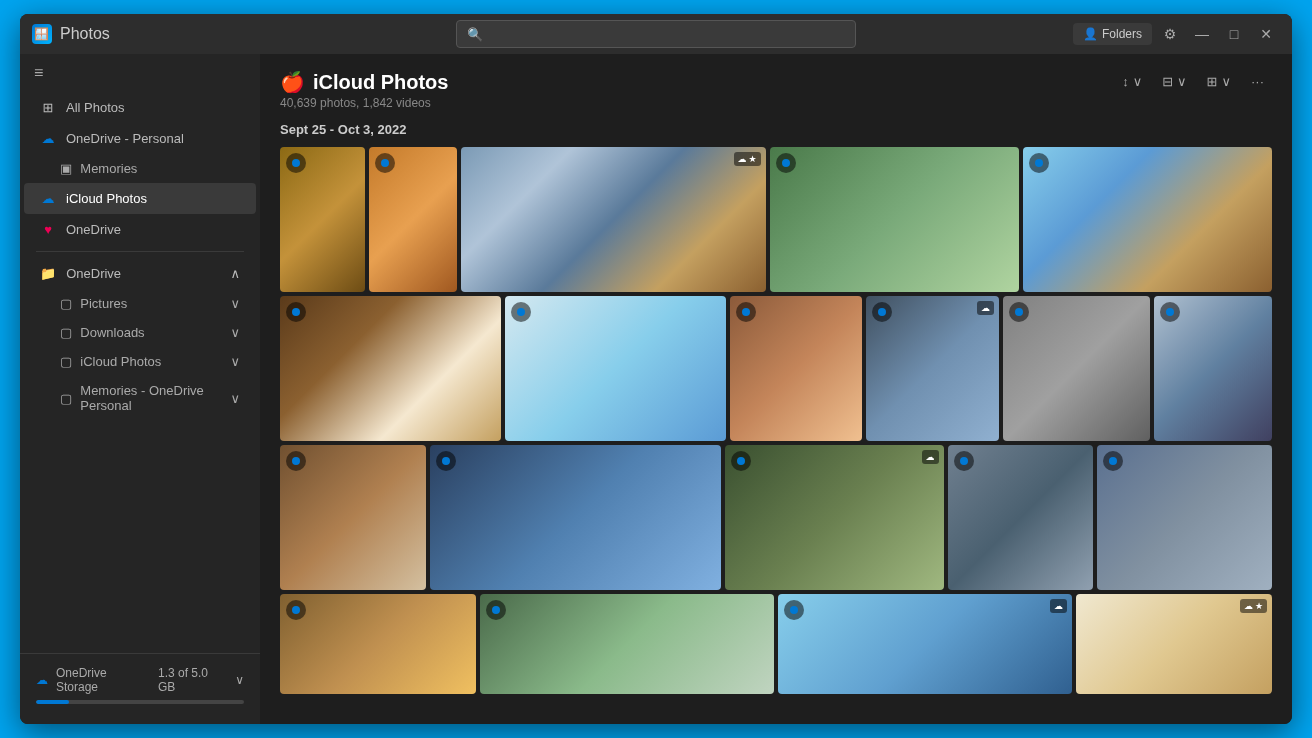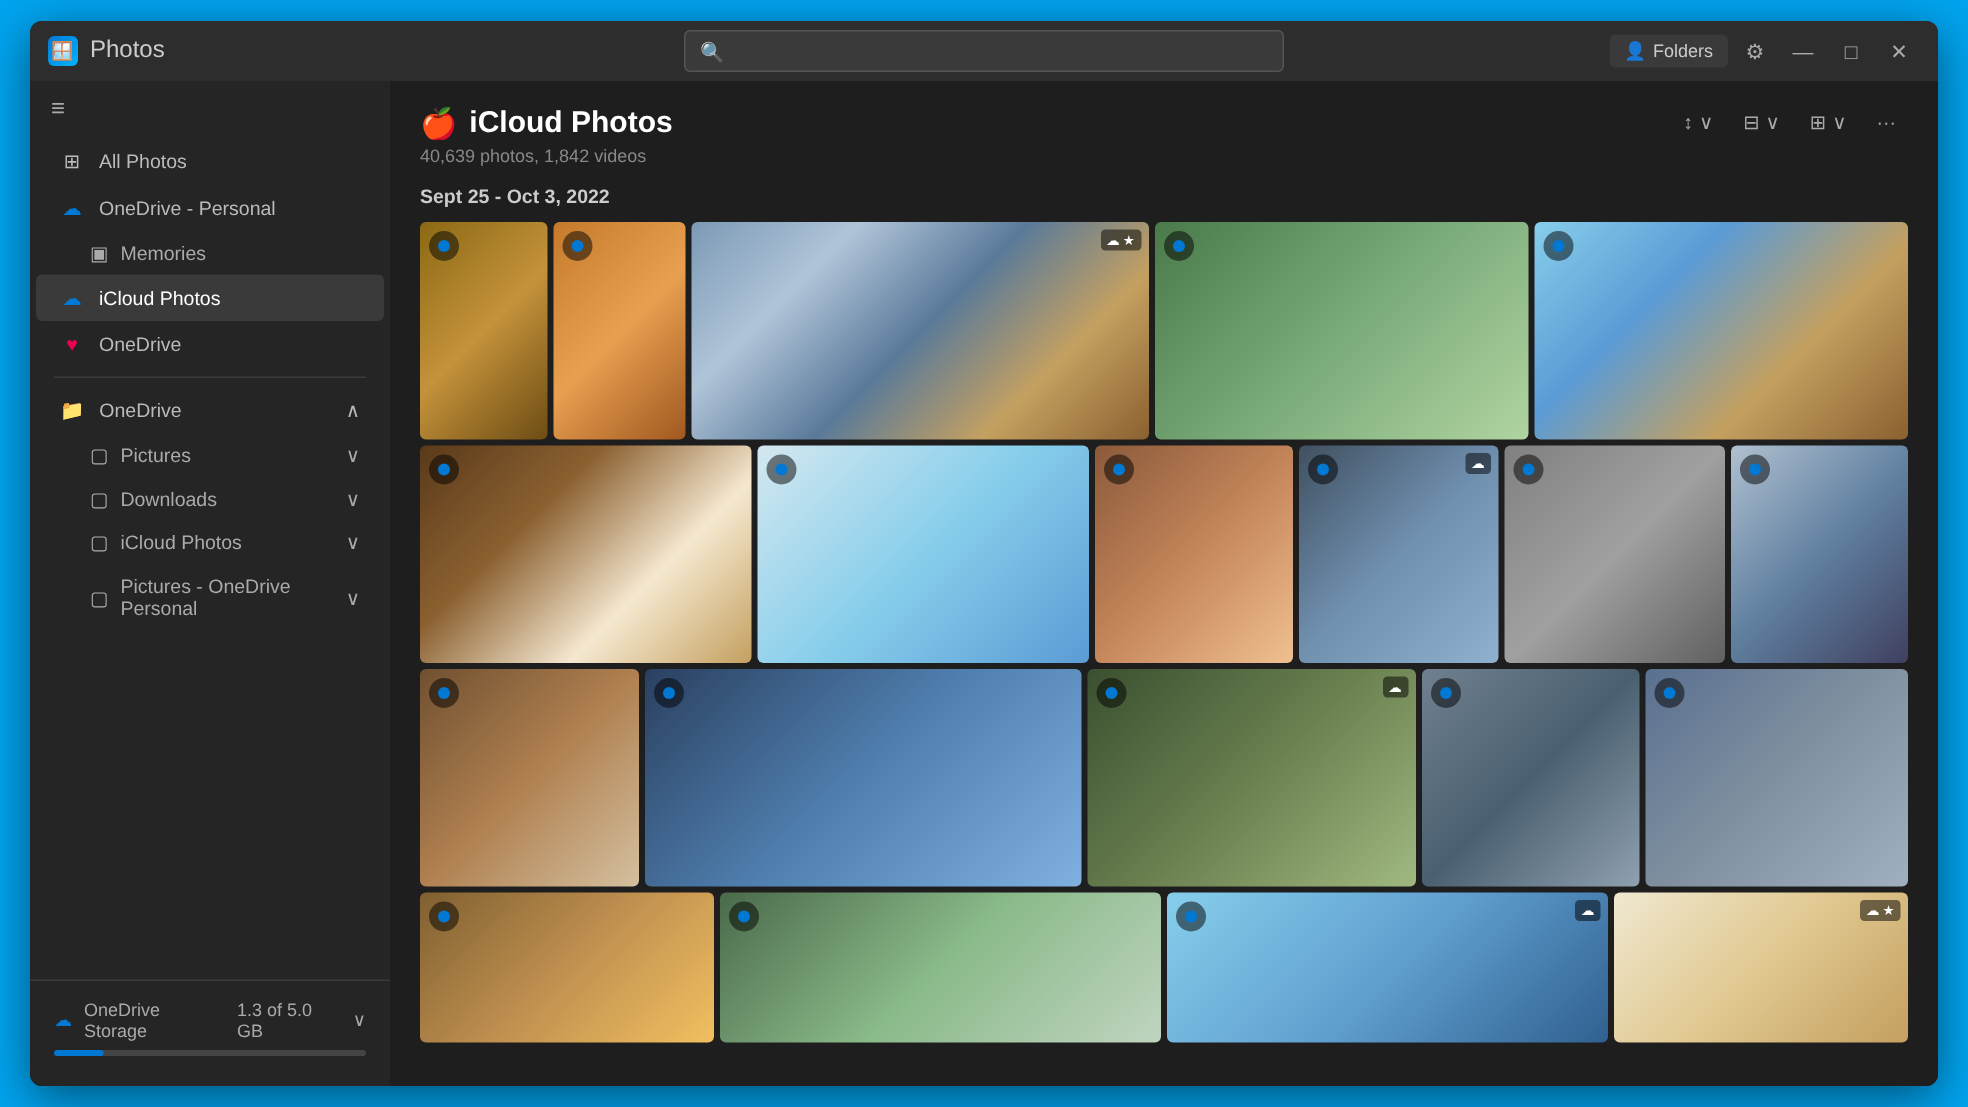--- a/index.html
+++ b/index.html
@@ -437,21 +437,21 @@
         <div class="left">
           <span>▢</span>
           <span>iCloud Photos</span>
         </div>
         <span>∨</span>
       </div>
 
       <div class="sidebar-sub-item">
         <div class="left">
           <span>▢</span>
-          <span>Pictures - OneDrive Personal</span>
+          <span>Memories - OneDrive Personal</span>
         </div>
         <span>∨</span>
       </div>
 
       <div class="onedrive-storage">
         <div class="storage-label">
           <span style="color:#0078d4;">☁</span>
           <span>OneDrive Storage</span>
           <span>1.3 of 5.0 GB</span>
           <span>∨</span>

